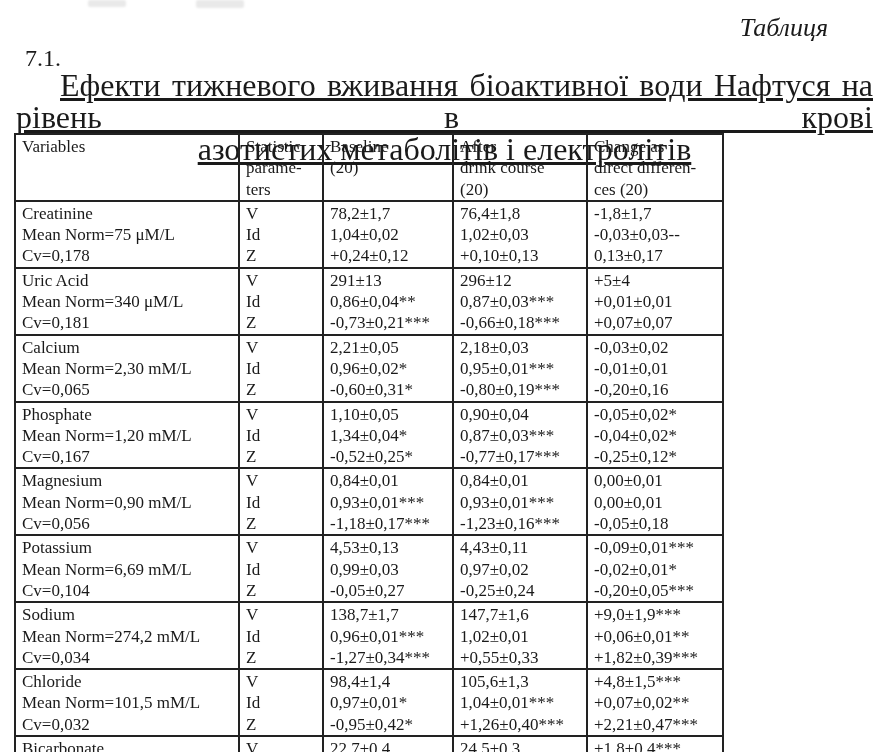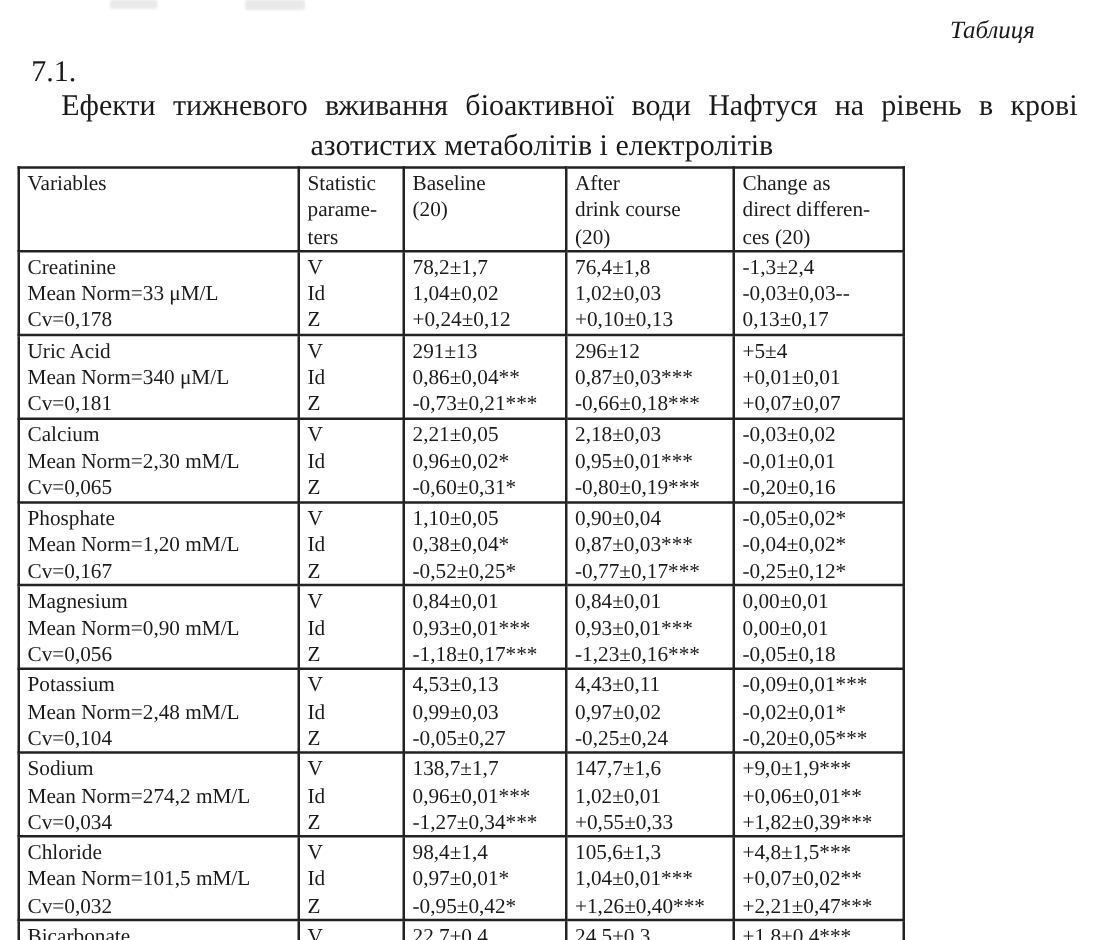--- a/index.html
+++ b/index.html
@@ -18,37 +18,38 @@
     filter: blur(1px);
     border-radius: 2px;
   }
   .artifact-1 { left: 88px;  top: 0; width: 38px; height: 7px; }
   .artifact-2 { left: 196px; top: 0; width: 48px; height: 8px; }
   .table-label {
     position: absolute;
     top: 13px;
     right: 55px;
     font-style: italic;
-    font-size: 20px;
+    font-size: 26px;
     white-space: nowrap;
     text-align: right;
   }
   .table-number {
     position: absolute;
     top: 45px;
     left: 25px;
     font-size: 24px;
   }
   .caption {
     position: absolute;
-    left: 5px;
+    left: 16px;
     top: 69px;
     width: 857px;
-    font-size: 24px;
+    font-size: 32px;
     line-height: 32px;
+    text-decoration: underline;
   }
   .caption-line-1 {
     text-align: justify;
     text-align-last: justify;
     text-indent: 44px;
     white-space: nowrap; 
     white-space: normal;
   }
   .caption-line-2 { text-align: center; }
   table.data-table {
@@ -117,40 +118,40 @@
 (20)</th>
         <th>Change as
 direct differen-
 ces (20)</th>
       </tr>
     </thead>
     <tbody>
         <tr>
           <td>
             <div class="cl">Creatinine</div>
-            <div class="cl">Mean Norm=33 μM/L</div>
+            <div class="cl">Mean Norm=75 μM/L</div>
             <div class="cl">Cv=0,178</div>
           </td>
           <td>
             <div class="cl">V</div>
             <div class="cl">Id</div>
             <div class="cl">Z</div>
           </td>
           <td>
             <div class="cl">78,2±1,7</div>
             <div class="cl">1,04±0,02</div>
             <div class="cl">+0,24±0,12</div>
           </td>
           <td>
             <div class="cl">76,4±1,8</div>
             <div class="cl">1,02±0,03</div>
             <div class="cl">+0,10±0,13</div>
           </td>
           <td>
-            <div class="cl">-1,3±2,4</div>
+            <div class="cl">-1,8±1,7</div>
             <div class="cl">-0,03±0,03--</div>
             <div class="cl">0,13±0,17</div>
           </td>
         </tr>
         <tr>
           <td>
             <div class="cl">Uric Acid</div>
             <div class="cl">Mean Norm=340 μM/L</div>
             <div class="cl">Cv=0,181</div>
           </td>
@@ -208,21 +209,21 @@
             <div class="cl">Mean Norm=1,20 mM/L</div>
             <div class="cl">Cv=0,167</div>
           </td>
           <td>
             <div class="cl">V</div>
             <div class="cl">Id</div>
             <div class="cl">Z</div>
           </td>
           <td>
             <div class="cl">1,10±0,05</div>
-            <div class="cl">0,38±0,04*</div>
+            <div class="cl">1,34±0,04*</div>
             <div class="cl">-0,52±0,25*</div>
           </td>
           <td>
             <div class="cl">0,90±0,04</div>
             <div class="cl">0,87±0,03***</div>
             <div class="cl">-0,77±0,17***</div>
           </td>
           <td>
             <div class="cl">-0,05±0,02*</div>
             <div class="cl">-0,04±0,02*</div>
@@ -252,21 +253,21 @@
           </td>
           <td>
             <div class="cl">0,00±0,01</div>
             <div class="cl">0,00±0,01</div>
             <div class="cl">-0,05±0,18</div>
           </td>
         </tr>
         <tr>
           <td>
             <div class="cl">Potassium</div>
-            <div class="cl">Mean Norm=2,48 mM/L</div>
+            <div class="cl">Mean Norm=6,69 mM/L</div>
             <div class="cl">Cv=0,104</div>
           </td>
           <td>
             <div class="cl">V</div>
             <div class="cl">Id</div>
             <div class="cl">Z</div>
           </td>
           <td>
             <div class="cl">4,53±0,13</div>
             <div class="cl">0,99±0,03</div>

